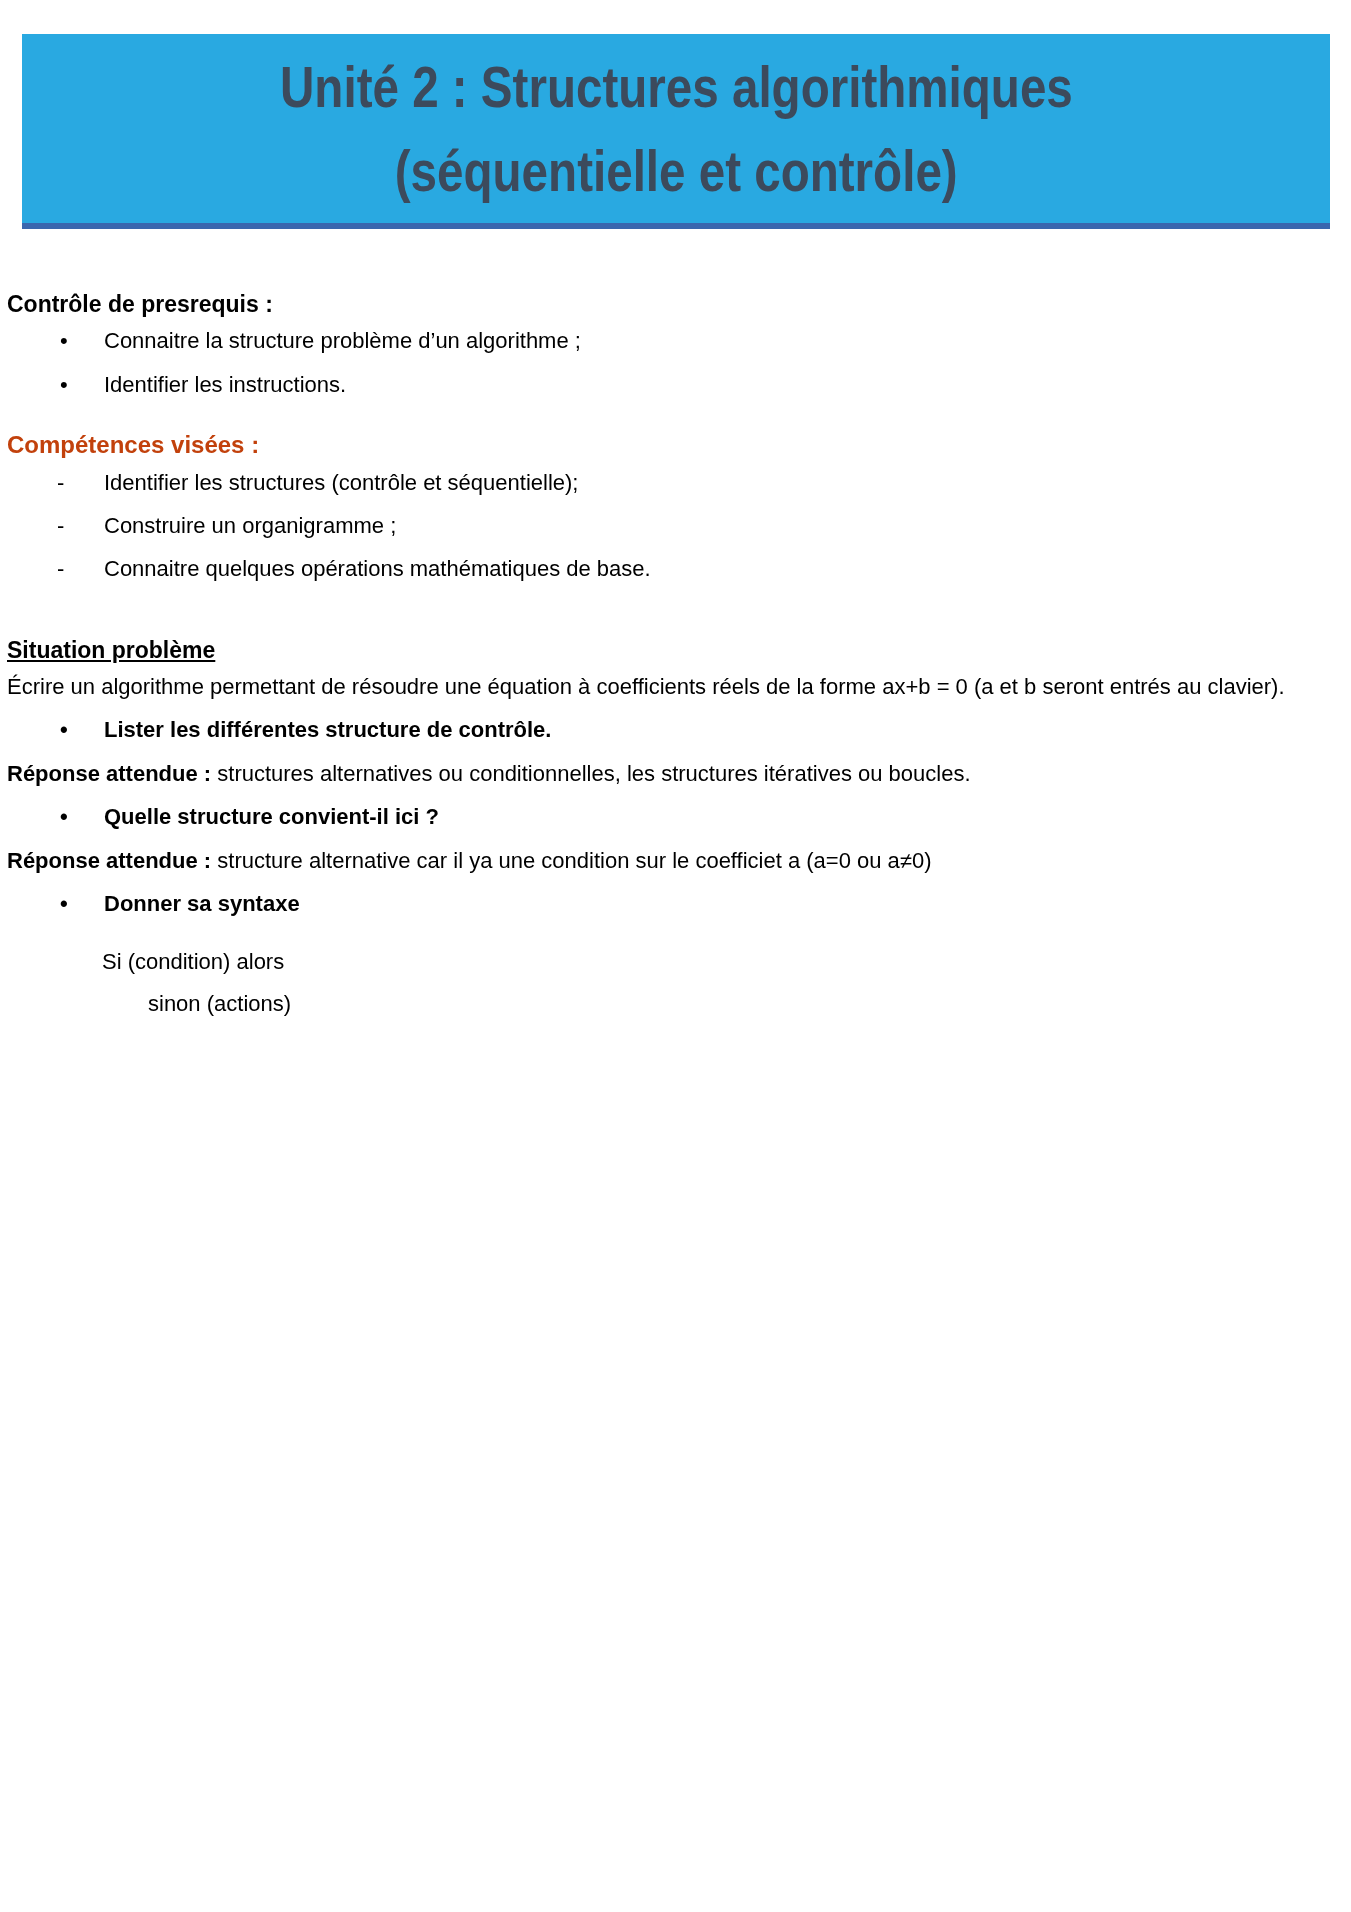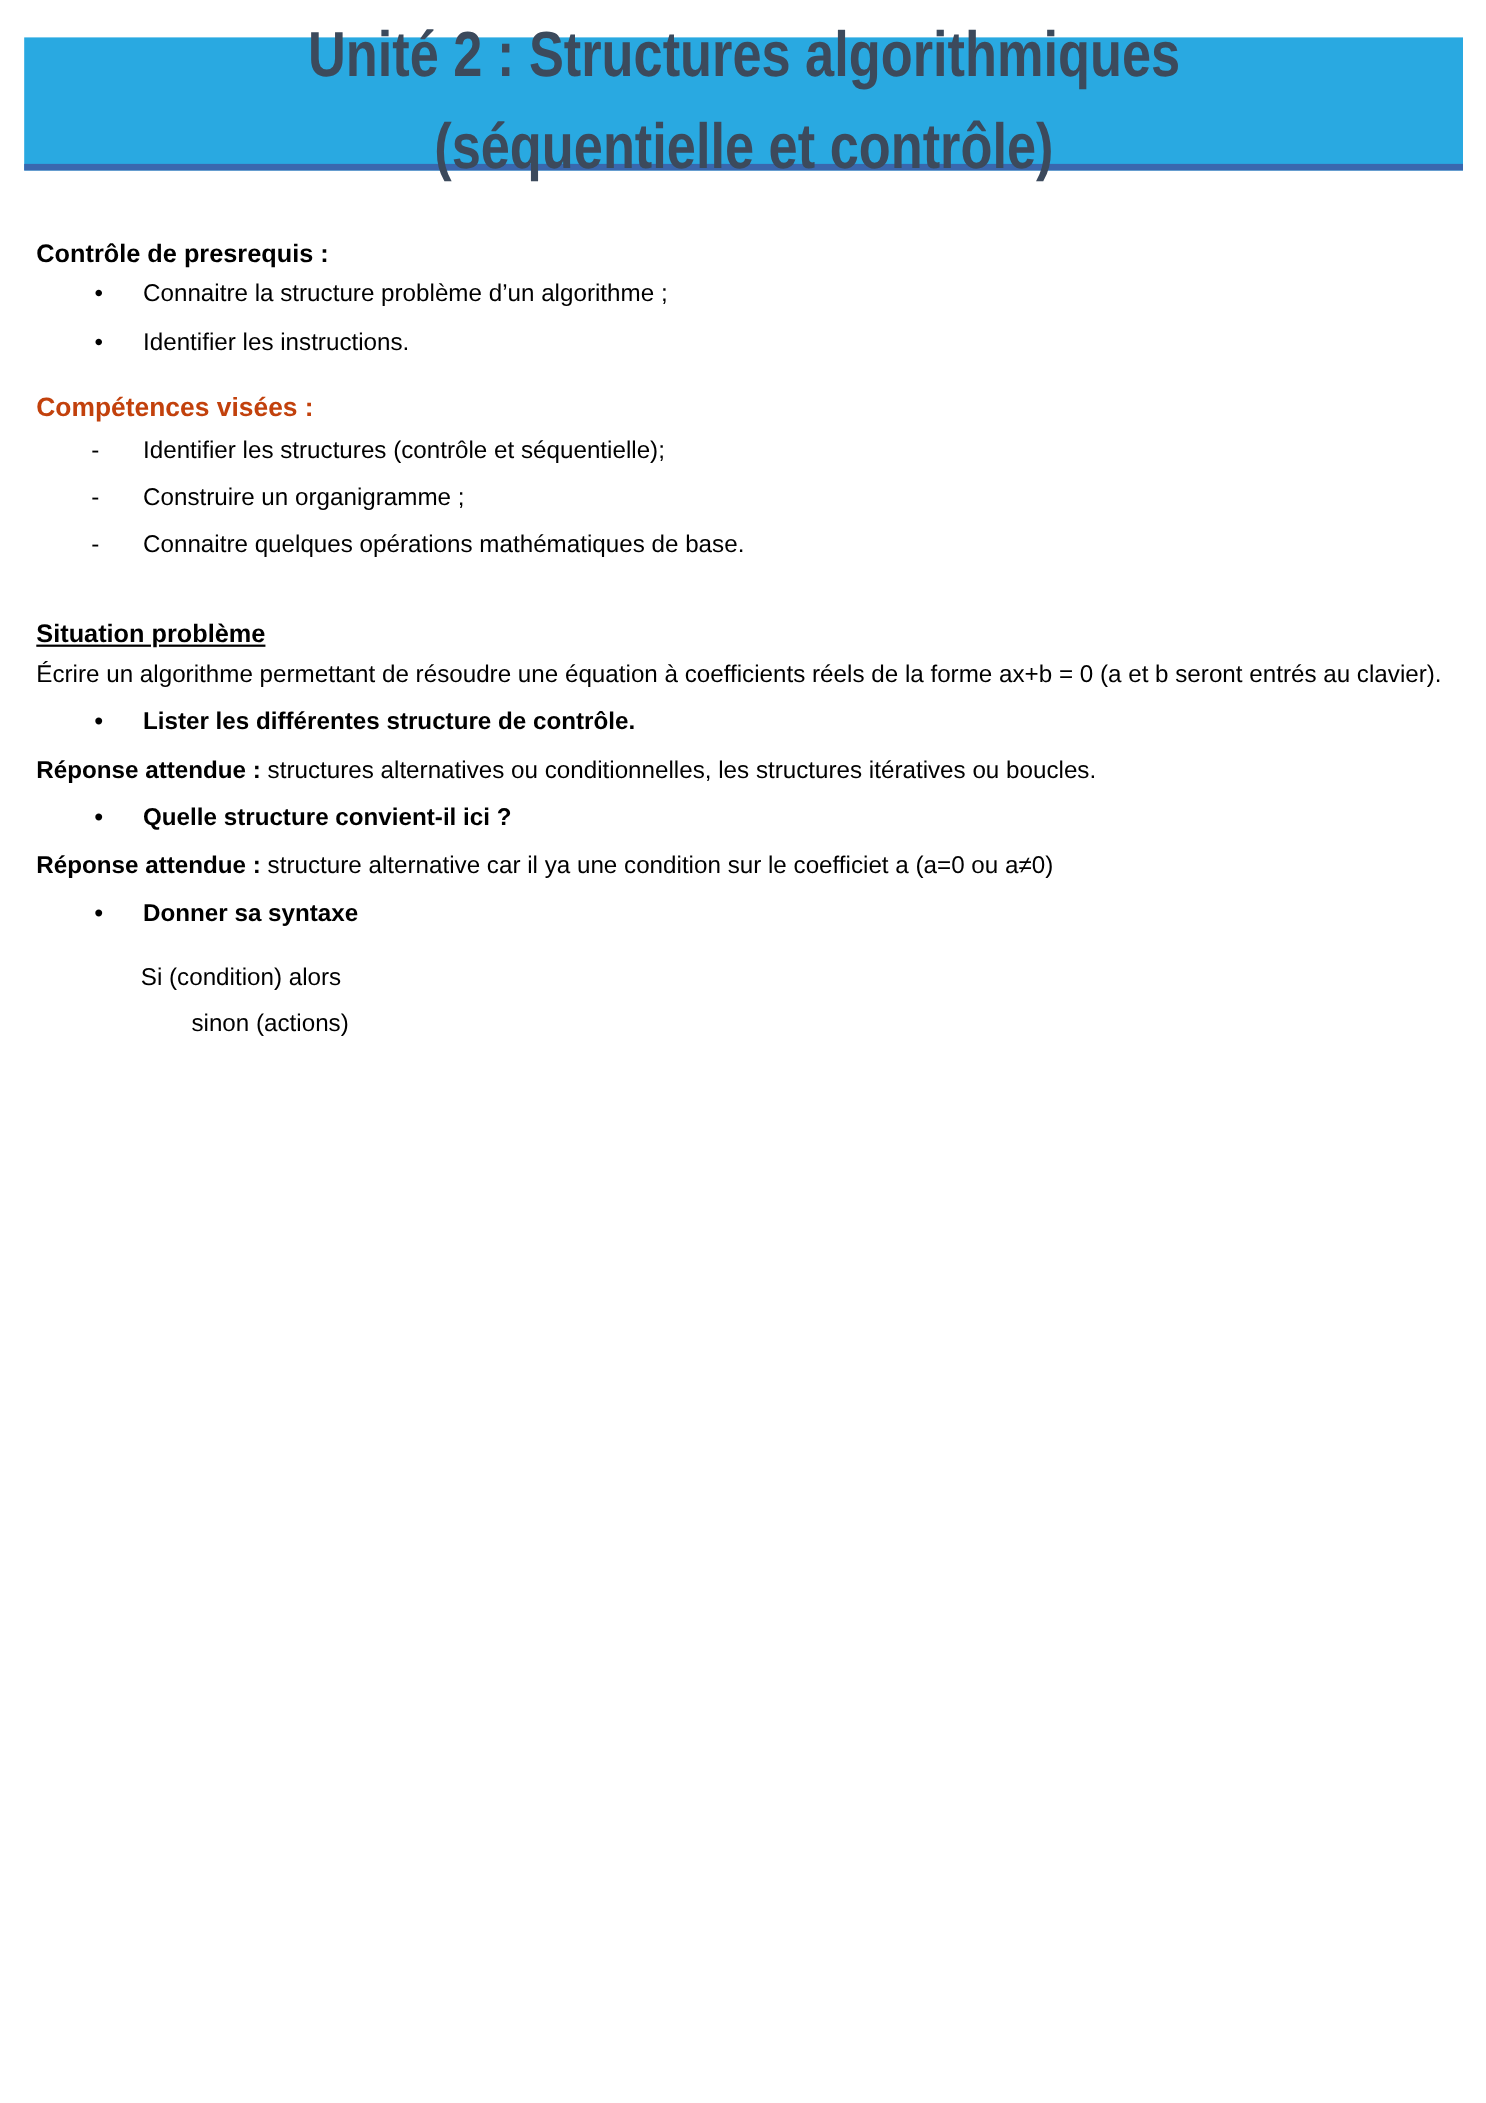--- a/index.html
+++ b/index.html
@@ -18,41 +18,41 @@
   .page {
     position: relative;
     width: 1351px;
     height: 1912px;
     background: #ffffff;
   }
 
   
   .banner {
     margin: 34px 21px 0 22px;
-    height: 121px;
+    height: 195px;
     background: #29a9e1;
     border-bottom: 6px solid #3a67ae;
     display: flex;
     flex-direction: column;
     justify-content: center;
     align-items: center;
   }
   .banner-line {
     color: #3c4a5c;
     font-size: 58px;
     font-weight: bold;
     line-height: 84px;
     white-space: nowrap;
     transform: scaleX(0.82);
     transform-origin: center;
   }
 
   
   .content {
-    margin: 0 27px 0 33px;
+    margin: 0 27px 0 7px;
     font-size: 22px;
   }
   .heading {
     font-size: 23px;
     font-weight: bold;
     line-height: 30px;
     margin: 0;
     color: #000000;
   }
   .heading.red {

